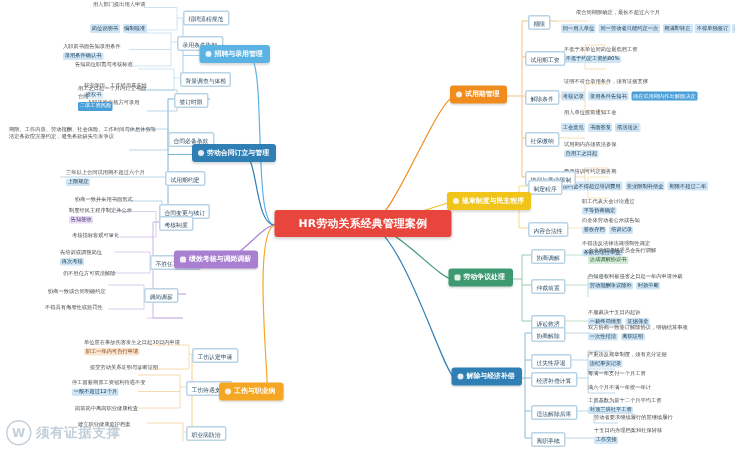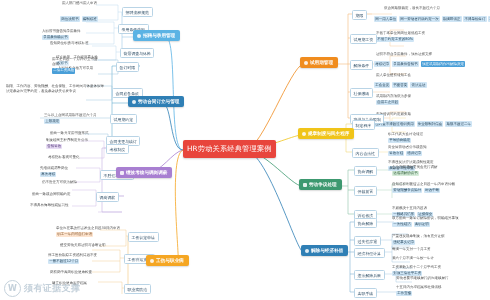--- a/index.html
+++ b/index.html
@@ -11,23 +11,23 @@
   }
   #canvas{position:absolute;inset:0;}
   svg.links{position:absolute;left:0;top:0;width:490px;height:300px;pointer-events:none;}
 
   
   .center-node{
     position:absolute;
     background:#e8453c;
     color:#ffffff;
     font-size:7.2px;
-    font-weight:normal;
+    font-weight:bold;
     letter-spacing:.2px;
-    padding:4px 4px;
+    padding:4px 16px;
     border-radius:2px;
     white-space:nowrap;
     box-shadow:0 1px 2px rgba(0,0,0,.18);
     z-index:30;
   }
 
   
   .branch{
     position:absolute;
     color:#fff;

